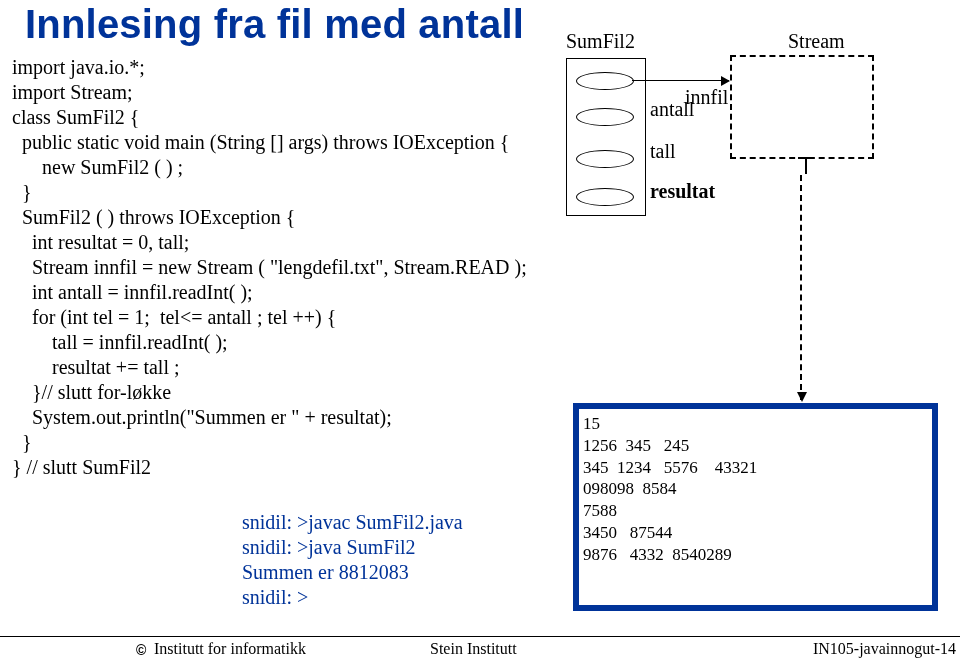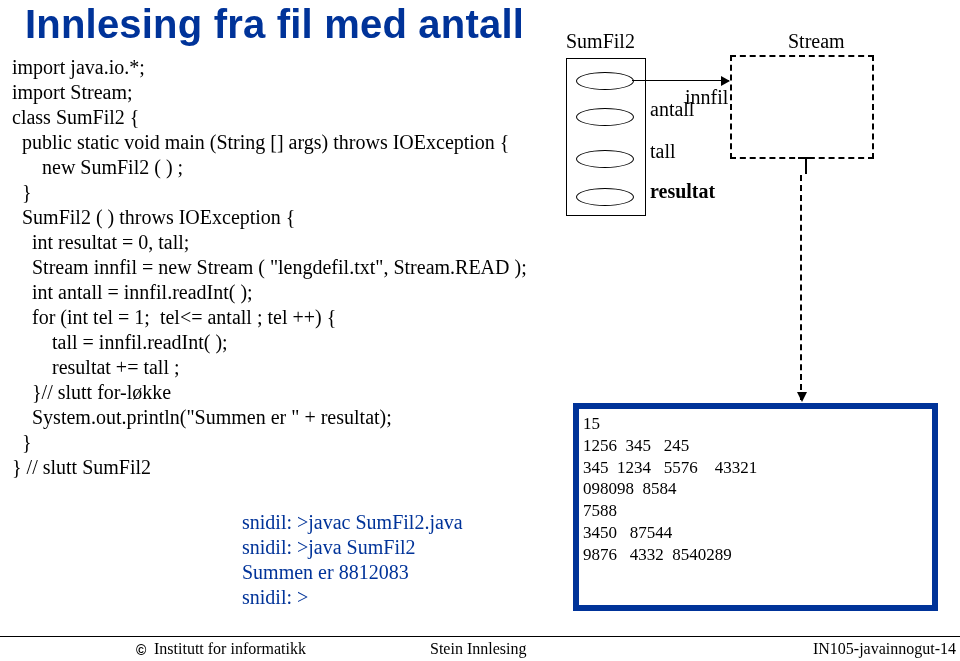--- a/index.html
+++ b/index.html
@@ -274,16 +274,16 @@
 345  1234   5576    43321
 098098  8584
 7588
 3450   87544
 9876   4332  8540289</div>
   </div>
 
   <div class="footer-bar"></div>
   <span class="copyright-icon">©</span>
   <span class="footer-left">Institutt for informatikk</span>
-  <span class="footer-mid">Stein Innlesing</span>
+  <span class="footer-mid">Stein Institutt</span>
   <span class="footer-right">IN105-javainnogut-14</span>
 
 </div>
 
 </body></html>

